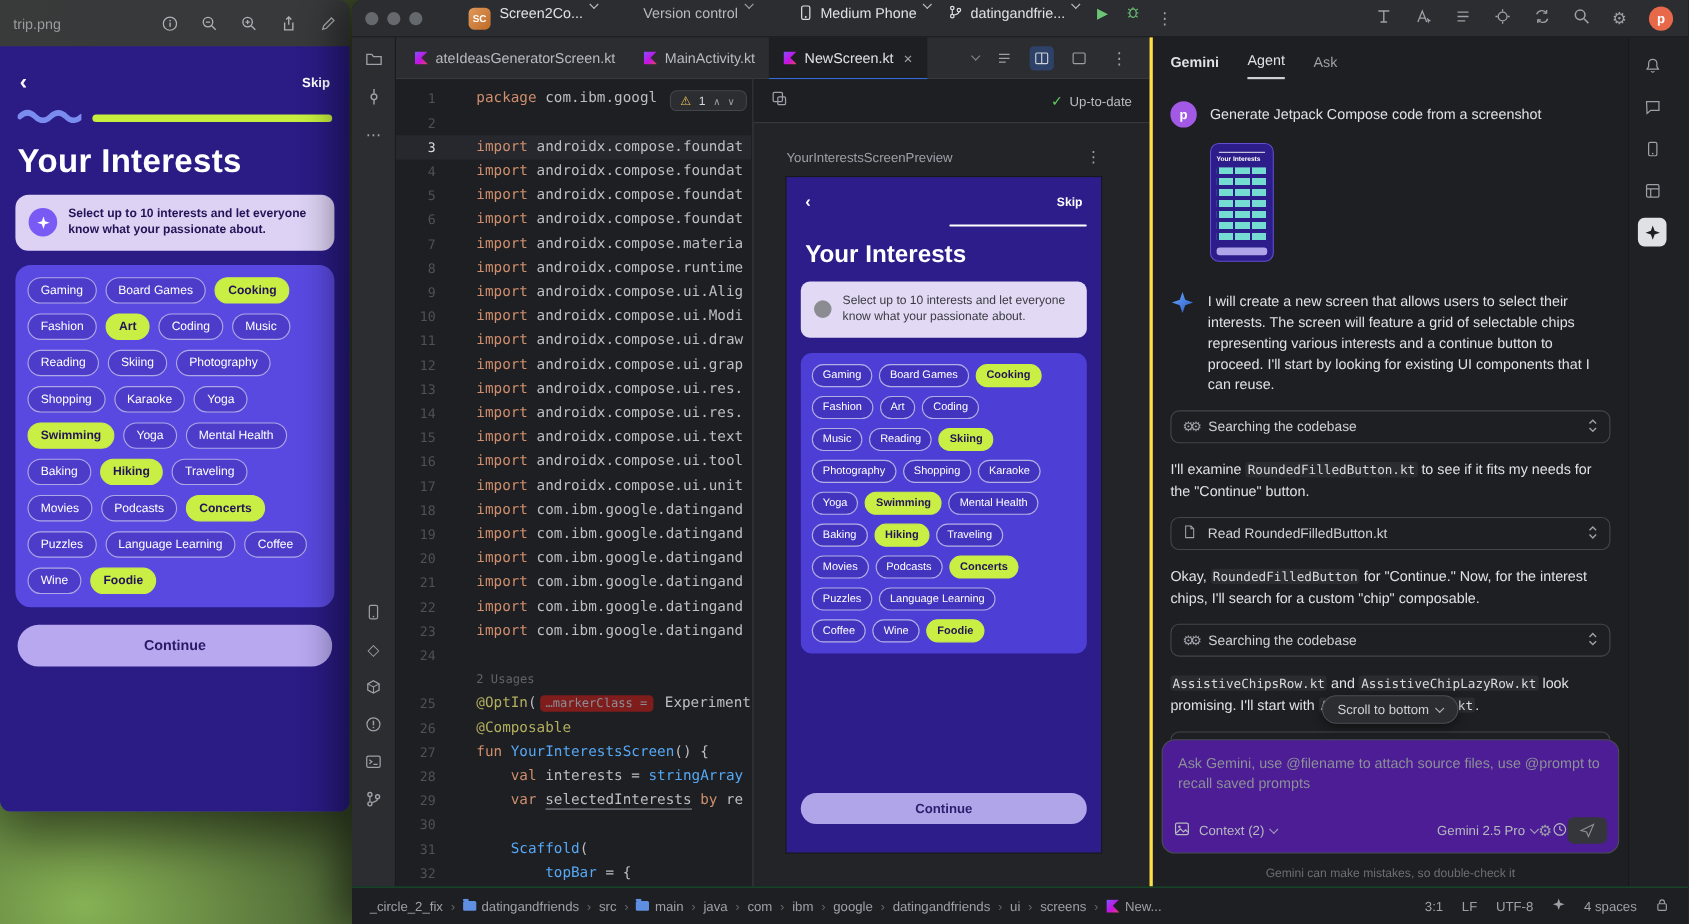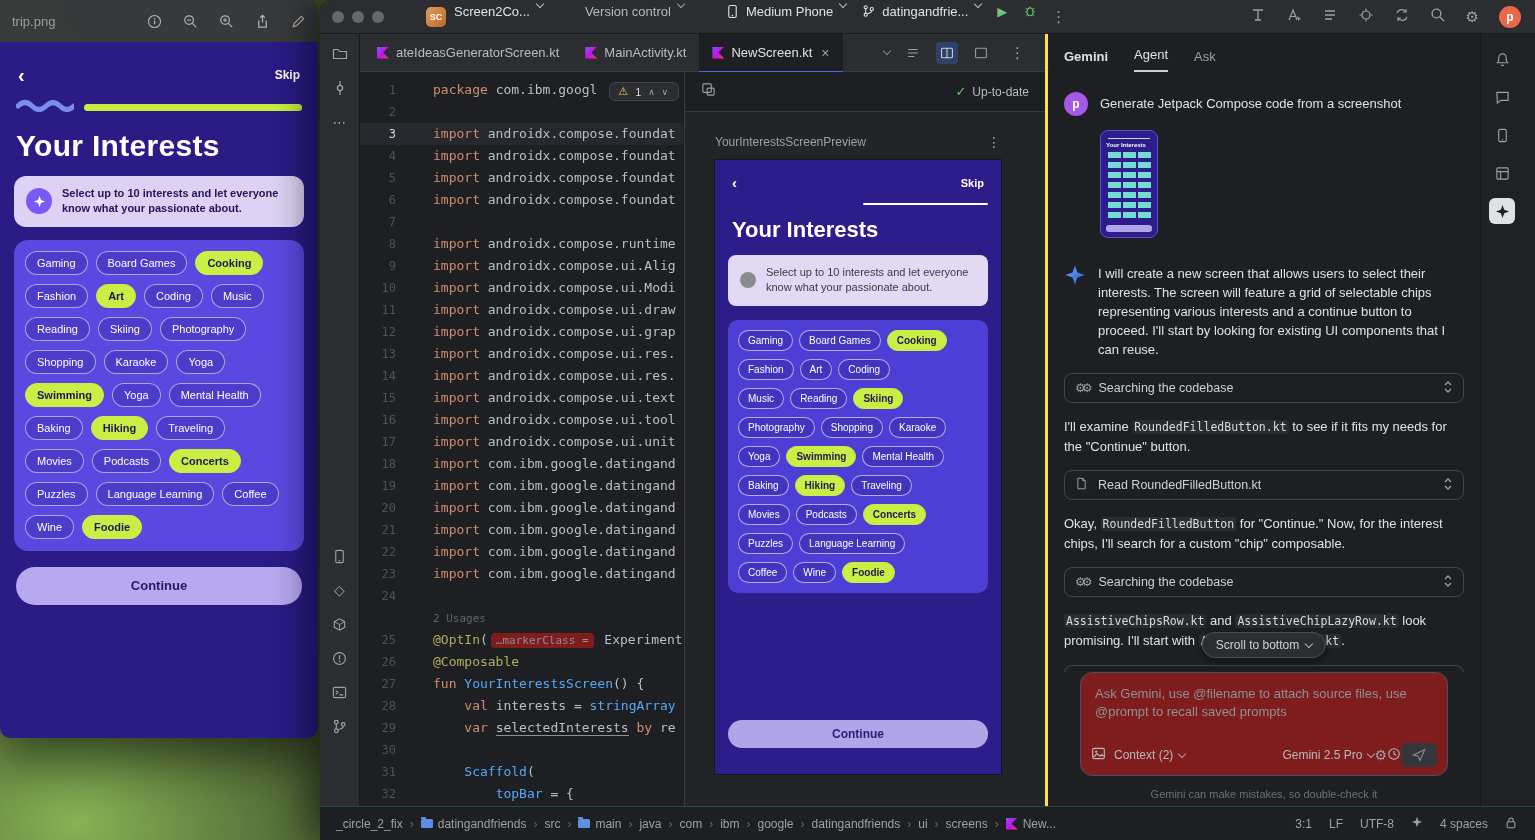--- a/index.html
+++ b/index.html
@@ -164,21 +164,21 @@
   .g-para{margin-top:14px}
   .icode{font-family:"DejaVu Sans Mono","Liberation Mono",monospace;font-size:11.5px;color:#d8dade;
     background:rgba(255,255,255,.06);border-radius:3px;padding:0 2px}
   .g-step{display:flex;align-items:center;gap:10px;height:30px;border:1px solid #44464c;border-radius:8px;
     margin-top:14px;padding:0 10px;color:#ced0d6;font-size:12.5px}
   .g-step .gear2{letter-spacing:-4px;color:#9da0a8;font-size:12px}
   .g-step .stepper{margin-left:auto;color:#9da0a8}
   .g-scroll-pill{position:absolute;left:50%;transform:translateX(-50%);bottom:14px;height:26px;
     padding:0 13px;border-radius:13px;background:#2b2d30;border:1px solid #4a4d53;color:#ced0d6;
     font-size:12px;display:flex;align-items:center;gap:7px;box-shadow:0 3px 10px rgba(0,0,0,.45)}
-  .g-input{margin:0 32px;height:104px;border:1px solid #4a4d53;border-radius:12px;position:relative;background:#7f1d1d}
+  .g-input{margin:0 8px;height:104px;border:1px solid #4a4d53;border-radius:12px;position:relative;background:#4c1d95}
   .g-ph{padding:12px 14px;color:#8c9097;font-size:13px;line-height:18px}
   .g-controls{position:absolute;left:10px;right:10px;bottom:8px;display:flex;align-items:center;gap:8px;
     color:#b6b9bf;font-size:12px}
   .g-send{width:36px;height:24px;border-radius:6px;background:#34363b;display:flex;align-items:center;
     justify-content:center;color:#8a8e95}
   .g-gear{font-size:14px;color:#9da0a8}
   .g-footer{text-align:center;color:#6b6f76;font-size:11px;padding-top:12px}
 
   
   .statusbar{position:absolute;left:0;right:0;bottom:0;height:34px;background:#1e1f22;
@@ -471,21 +471,21 @@
     </div>
 
     <div class="editor">
       <div>
           <div class="code-line"><span class="ln">1</span><span class="lt"><span class="cl-k">package </span><span class="cl-p">com.ibm.googl</span></span></div>
           <div class="code-line"><span class="ln">2</span><span class="lt"></span></div>
           <div class="code-line current"><span class="ln">3</span><span class="lt"><span class="cl-k">import </span><span class="cl-p">androidx.compose.foundat</span></span></div>
           <div class="code-line"><span class="ln">4</span><span class="lt"><span class="cl-k">import </span><span class="cl-p">androidx.compose.foundat</span></span></div>
           <div class="code-line"><span class="ln">5</span><span class="lt"><span class="cl-k">import </span><span class="cl-p">androidx.compose.foundat</span></span></div>
           <div class="code-line"><span class="ln">6</span><span class="lt"><span class="cl-k">import </span><span class="cl-p">androidx.compose.foundat</span></span></div>
-          <div class="code-line"><span class="ln">7</span></div>
+          <div class="code-line"><span class="ln">7</span><span class="lt"><span class="cl-k">import </span><span class="cl-p">androidx.compose.materia</span></span></div>
           <div class="code-line"><span class="ln">8</span><span class="lt"><span class="cl-k">import </span><span class="cl-p">androidx.compose.runtime</span></span></div>
           <div class="code-line"><span class="ln">9</span><span class="lt"><span class="cl-k">import </span><span class="cl-p">androidx.compose.ui.Alig</span></span></div>
           <div class="code-line"><span class="ln">10</span><span class="lt"><span class="cl-k">import </span><span class="cl-p">androidx.compose.ui.Modi</span></span></div>
           <div class="code-line"><span class="ln">11</span><span class="lt"><span class="cl-k">import </span><span class="cl-p">androidx.compose.ui.draw</span></span></div>
           <div class="code-line"><span class="ln">12</span><span class="lt"><span class="cl-k">import </span><span class="cl-p">androidx.compose.ui.grap</span></span></div>
           <div class="code-line"><span class="ln">13</span><span class="lt"><span class="cl-k">import </span><span class="cl-p">androidx.compose.ui.res.</span></span></div>
           <div class="code-line"><span class="ln">14</span><span class="lt"><span class="cl-k">import </span><span class="cl-p">androidx.compose.ui.res.</span></span></div>
           <div class="code-line"><span class="ln">15</span><span class="lt"><span class="cl-k">import </span><span class="cl-p">androidx.compose.ui.text</span></span></div>
           <div class="code-line"><span class="ln">16</span><span class="lt"><span class="cl-k">import </span><span class="cl-p">androidx.compose.ui.tool</span></span></div>
           <div class="code-line"><span class="ln">17</span><span class="lt"><span class="cl-k">import </span><span class="cl-p">androidx.compose.ui.unit</span></span></div>

